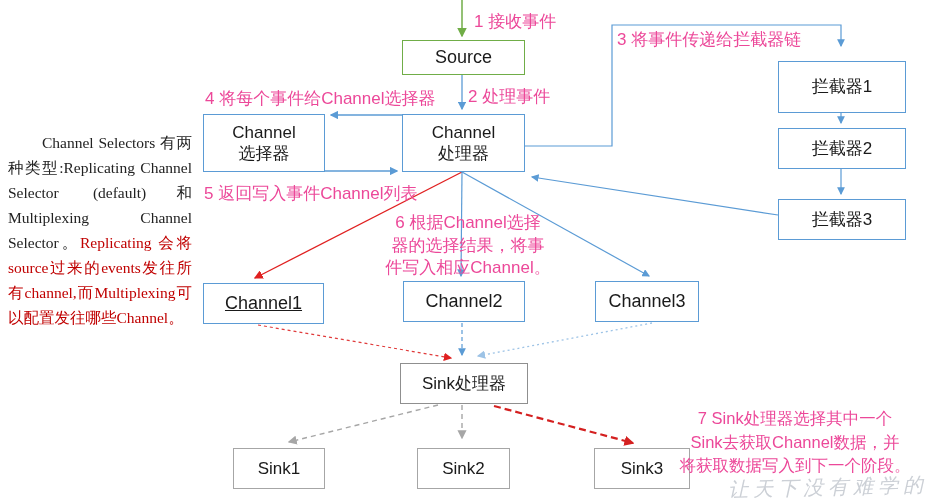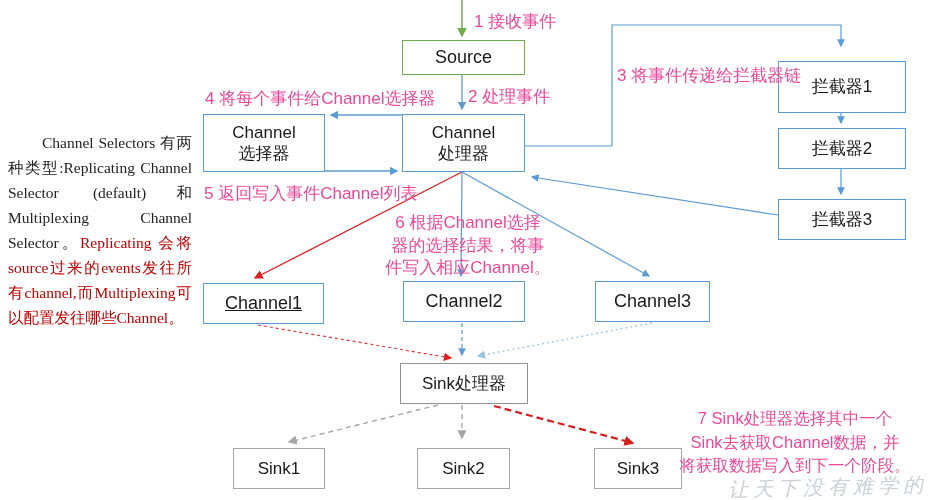--- a/index.html
+++ b/index.html
@@ -16,28 +16,28 @@
   .step{position:absolute;font-size:17px;color:#ec4899;white-space:pre-line;}
   .step.center{text-align:center;}
   #node-source{left:402px;top:40px;width:123px;height:35px;font-size:18px;}
   #node-selector{left:203px;top:114px;width:122px;height:58px;}
   #node-processor{left:402px;top:114px;width:123px;height:58px;}
   #node-int1{left:778px;top:61px;width:128px;height:52px;text-align:center;}
   #node-int2{left:778px;top:128px;width:128px;height:41px;}
   #node-int3{left:778px;top:199px;width:128px;height:41px;}
   #node-ch1{left:203px;top:283px;width:121px;height:41px;font-size:18px;text-decoration:underline;}
   #node-ch2{left:403px;top:281px;width:122px;height:41px;font-size:18px;}
-  #node-ch3{left:595px;top:281px;width:115px;height:41px;font-size:18px;}
+  #node-ch3{left:595px;top:281px;width:104px;height:41px;font-size:18px;}
   #node-sinkp{left:400px;top:363px;width:128px;height:41px;}
   #node-sink1{left:233px;top:448px;width:92px;height:41px;}
   #node-sink2{left:417px;top:448px;width:93px;height:41px;}
-  #node-sink3{left:594px;top:448px;width:88px;height:41px;}
+  #node-sink3{left:594px;top:448px;width:96px;height:41px;}
   #step1{left:474px;top:10px;}
   #step2{left:468px;top:85px;}
-  #step3{left:617px;top:28px;margin-top:36px;}
+  #step3{left:617px;top:28px;}
   #step4{left:205px;top:87px;}
   #step5{left:204px;top:182px;}
   #step6{left:373px;top:212px;width:190px;line-height:22.5px;}
   #step7{left:660px;top:407px;width:270px;font-size:16.5px;line-height:23.5px;}
   #side-note{position:absolute;left:8px;top:92px;width:184px;
              font-family:"Liberation Serif",serif;font-size:15.5px;line-height:25px;
              text-align:justify;color:#222;margin-top:38px;}
   #side-note .indent{display:inline-block;width:34px;}
   #side-note .red{color:#c00000;}
   #watermark{position:absolute;right:3px;top:474px;font-family:"DejaVu Serif",serif;

